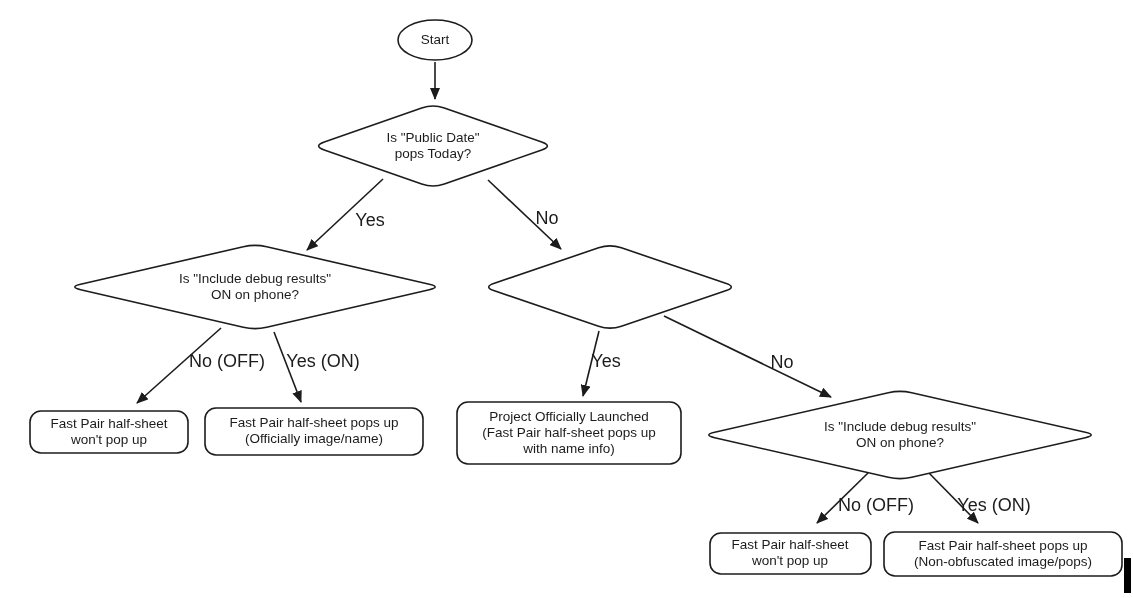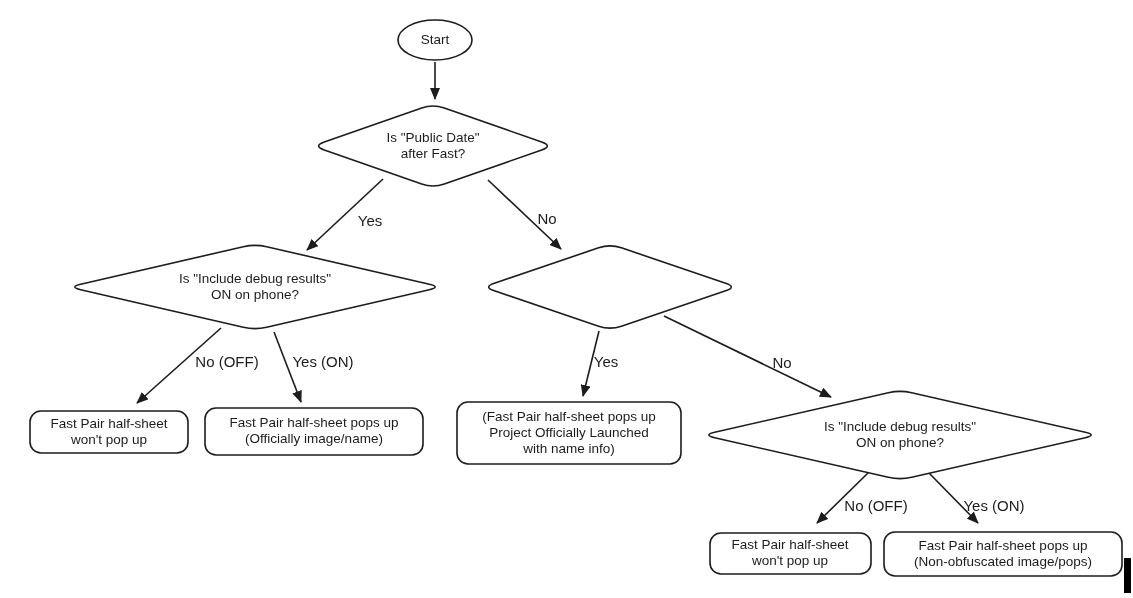--- a/index.html
+++ b/index.html
@@ -13,21 +13,21 @@
   .canvas svg { position:absolute; left:0; top:0; }
   .shape { fill:#ffffff; stroke:var(--stroke,#1c1c1c); stroke-width:1.6px; }
   .edge  { stroke:var(--stroke,#1c1c1c); stroke-width:1.6px; fill:none; }
   .arrowhead { fill:var(--stroke,#1c1c1c); }
   .node-label {
     position:absolute; transform:translate(-50%,-50%);
     text-align:center; font-size:13.5px; line-height:16px; white-space:nowrap;
   }
   .edge-label {
     position:absolute; transform:translate(-50%,-50%);
-    font-size:15px; line-height:15px; white-space:nowrap;
+    font-size:18px; line-height:15px; white-space:nowrap;
   }
   .ln { display:block; }
   .cursor-bar { position:absolute; background:var(--cursor,#000000); }
 </style>
 </head>
 <body>
 
 <div class="canvas" style="--stroke: #1c1c1c; --text: #1c1c1c; --bg: #ffffff; --cursor: #000000;">
 
   <svg width="1133" height="598" viewBox="0 0 1133 598">
@@ -60,41 +60,41 @@
     <rect class="shape" x="30" y="411" width="158" height="42" rx="11"></rect>
     <rect class="shape" x="205" y="408" width="218" height="47" rx="11"></rect>
     <rect class="shape" x="457" y="402" width="224" height="62" rx="11"></rect>
     <rect class="shape" x="710" y="533" width="161" height="41" rx="11"></rect>
     <rect class="shape" x="884" y="532" width="238" height="44" rx="11"></rect>
   </svg>
 
   <div class="node-label" style="left:435px; top:40px;">Start</div>
   <div class="node-label" style="left:433px; top:146px;">
       <span class="ln">Is "Public Date"</span>
-      <span class="ln">after Fast?</span>
+      <span class="ln">pops Today?</span>
     </div>
   <div class="node-label" style="left:255px; top:287px;">
       <span class="ln">Is "Include debug results"</span>
       <span class="ln">ON on phone?</span>
     </div>
   <div class="node-label" style="left:900px; top:435px;">
       <span class="ln">Is "Include debug results"</span>
       <span class="ln">ON on phone?</span>
     </div>
   <div class="node-label" style="left:109px; top:432px;">
       <span class="ln">Fast Pair half-sheet</span>
       <span class="ln">won't pop up</span>
     </div>
   <div class="node-label" style="left:314px; top:431px;">
       <span class="ln">Fast Pair half-sheet pops up</span>
       <span class="ln">(Officially image/name)</span>
     </div>
   <div class="node-label" style="left:569px; top:433px;">
+      <span class="ln">Project Officially Launched</span>
       <span class="ln">(Fast Pair half-sheet pops up</span>
-      <span class="ln">Project Officially Launched</span>
       <span class="ln">with name info)</span>
     </div>
   <div class="node-label" style="left:790px; top:553px;">
       <span class="ln">Fast Pair half-sheet</span>
       <span class="ln">won't pop up</span>
     </div>
   <div class="node-label" style="left:1003px; top:554px;">
       <span class="ln">Fast Pair half-sheet pops up</span>
       <span class="ln">(Non-obfuscated image/pops)</span>
     </div>

